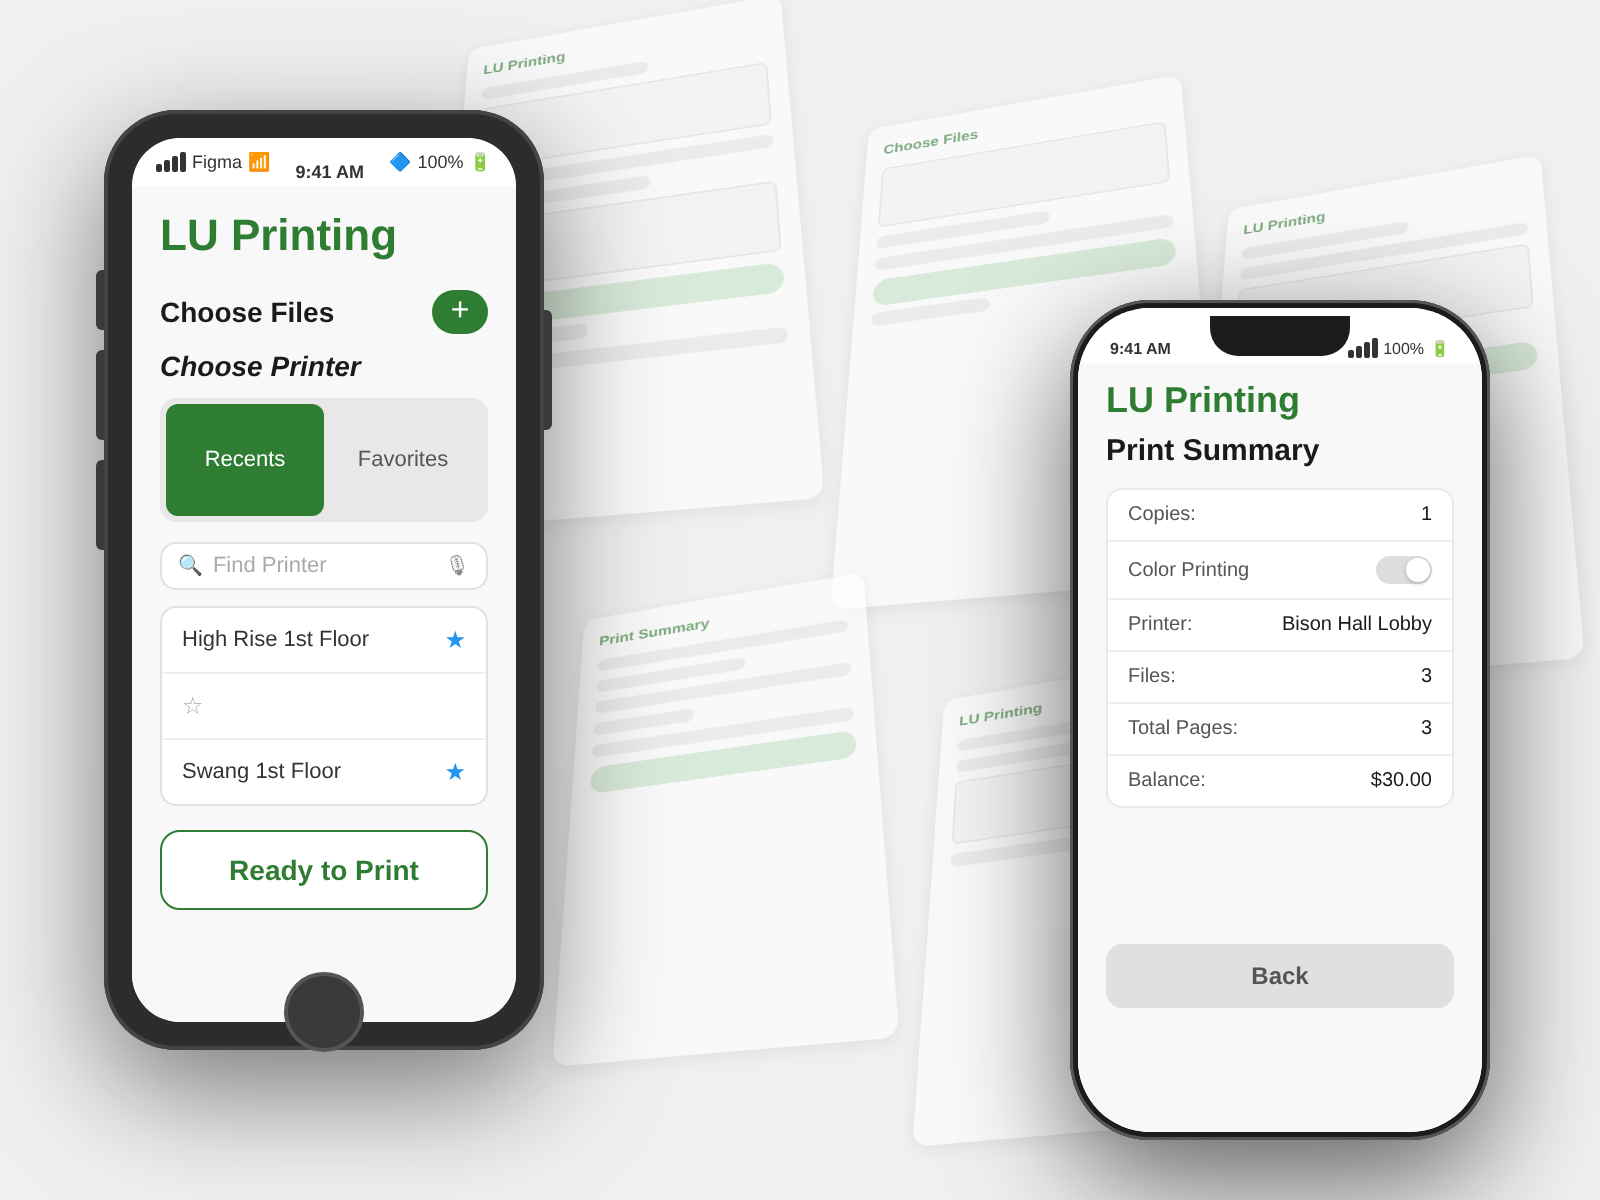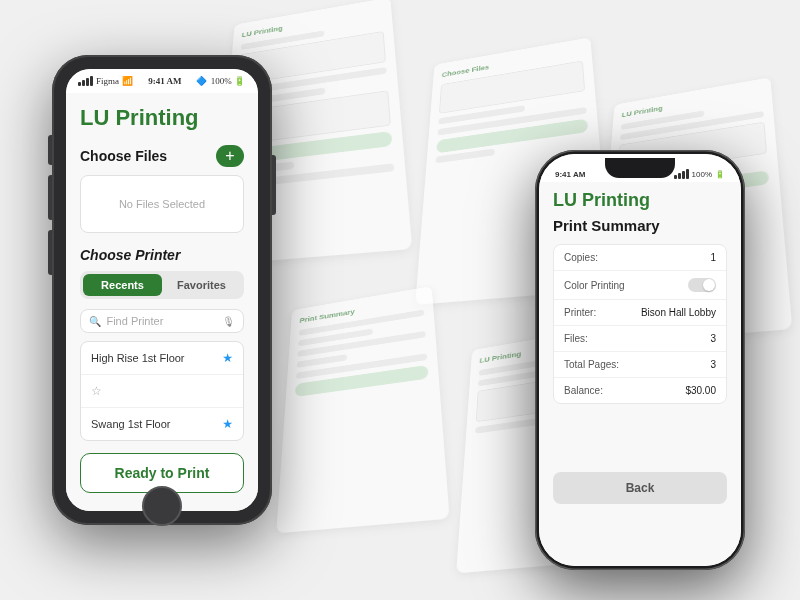--- a/index.html
+++ b/index.html
@@ -155,27 +155,25 @@
       background: #3a3a3c;
       border-radius: 50%;
       border: 2px solid #555;
     }
 
     
     .status-bar-1 {
       height: 22px;
       background: white;
       display: flex;
-      align-items: center;
       justify-content: space-between;
       padding: 12px 12px;
       font-size: 9px;
       color: #333;
       border-radius: 24px 24px 0 0;
-      font-family: Liberation Serif, serif;
     }
     .status-left { display: flex; align-items: center; gap: 3px; }
     .status-right { display: flex; align-items: center; gap: 3px; }
 
     
     .app-content-1 {
       background: #f8f8f8;
       height: calc(100% - 22px);
       padding: 12px 14px;
       overflow: hidden;
@@ -239,25 +237,25 @@
     .tab-group {
       display: flex;
       background: #e8e8e8;
       border-radius: 8px;
       padding: 3px;
       margin-bottom: 10px;
     }
 
     .tab-btn {
       flex: 1;
-      padding: 5px 0;
+      padding: 22px 0;
       border: none;
       border-radius: 6px;
       font-size: 11px;
-      font-weight: 700;
+      font-weight: 400;
       cursor: pointer;
     }
 
     .tab-btn.active {
       background: #2e7d32;
       color: white;
     }
 
     .tab-btn.inactive {
       background: transparent;
@@ -550,23 +548,20 @@
       </div>
     </div>
 
     <div class="app-content-1">
       <div class="app-title">LU Printing</div>
 
       
       <div class="section-header">
         <span class="section-title">Choose Files</span>
         <button class="add-btn">+</button>
-      </div>
-      <div class="files-box">
-        <span class="no-files-text">No Files Selected</span>
       </div>
 
       
       <div class="choose-printer-section">
         <div class="section-title" style="margin-bottom:8px;font-style:italic;">Choose Printer</div>
         <div class="tab-group">
           <button class="tab-btn active">Recents</button>
           <button class="tab-btn inactive">Favorites</button>
         </div>
         <div class="search-row">

